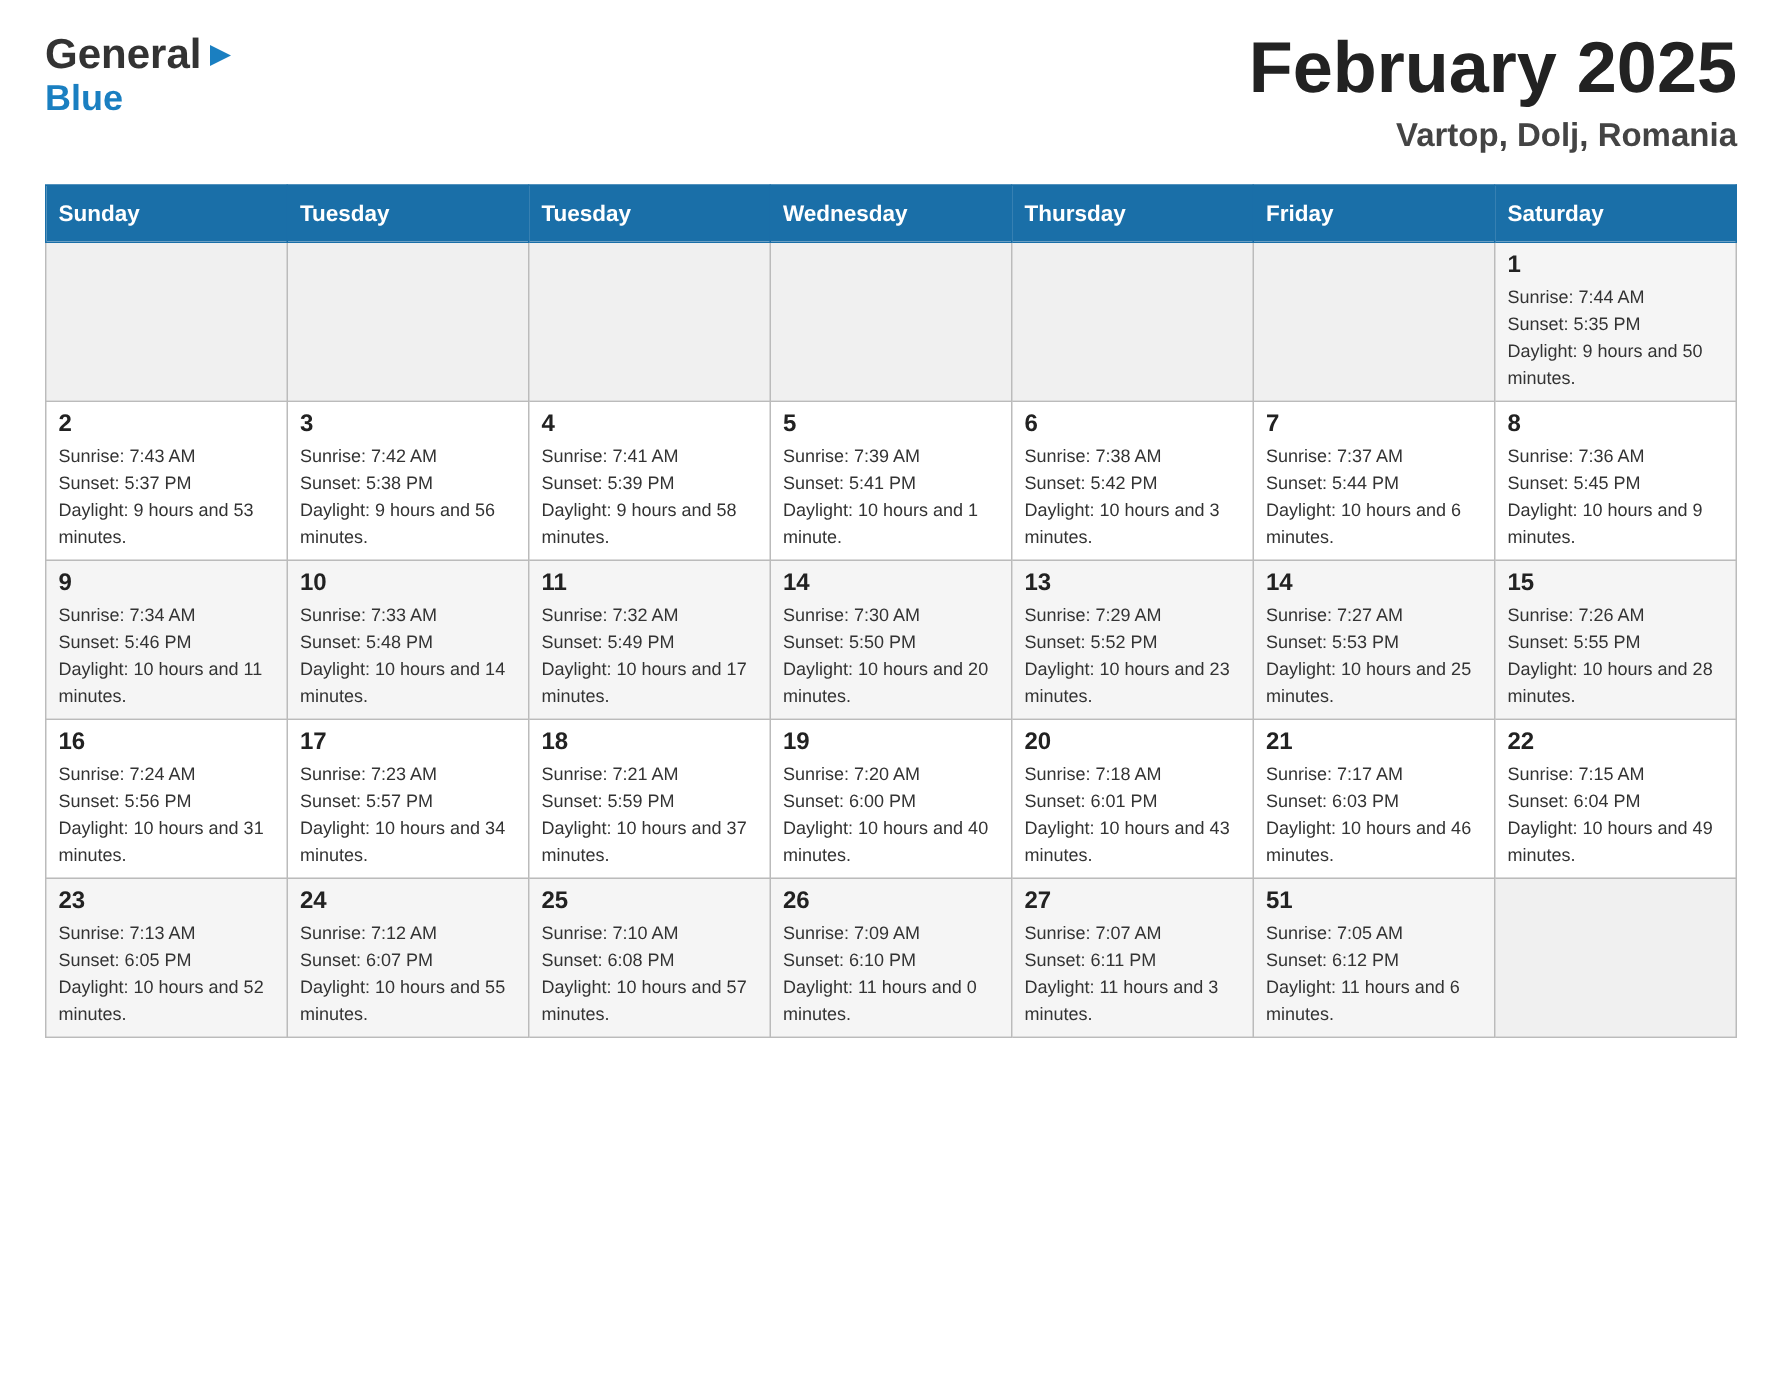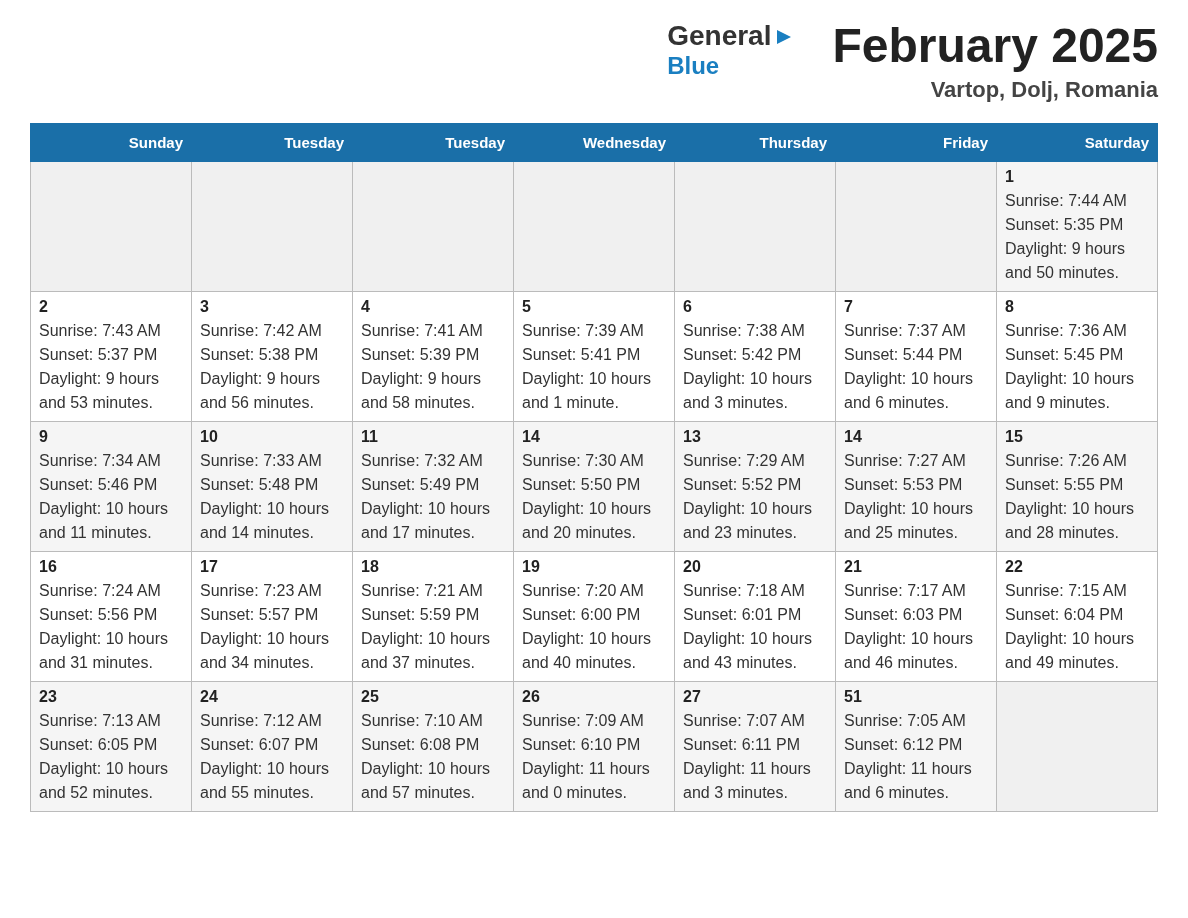--- a/index.html
+++ b/index.html
@@ -5,21 +5,21 @@
     * { box-sizing: border-box; margin: 0; padding: 0; }
     body {
       font-family: Arial, sans-serif;
       background: #fff;
       padding: 20px 30px;
       width: 1188px;
       min-height: 918px;
     }
     .header {
       display: flex;
-      justify-content: flex-end;
+      justify-content: space-between;
       align-items: flex-start;
       margin-bottom: 20px;
       gap: 37px;
     }
     .logo {
       display: flex;
       flex-direction: column;
       align-items: flex-start;
     }
     .logo-row {
@@ -45,21 +45,21 @@
       width: 100%;
       border-collapse: collapse;
       border: 1px solid #aaa;
     }
     .calendar th {
       background-color: #1a6fa8;
       color: #fff;
       font-size: 15px;
       font-weight: bold;
       padding: 10px 8px;
-      text-align: right;
+      text-align: left;
       border: 1px solid #1a6fa8;
     }
     .calendar td {
       vertical-align: top;
       border: 1px solid #bbb;
       padding: 6px 8px;
       width: calc(100% / 7);
       min-height: 110px;
       font-size: 12.5px;
       color: #222;
@@ -72,21 +72,21 @@
       background: #fff;
     }
     .day-number {
       font-size: 16px;
       font-weight: bold;
       display: block;
       margin-bottom: 3px;
       color: #222;
     }
     .day-info {
-      font-size: 16px;
+      font-size: 12px;
       color: #333;
       line-height: 1.5;
     }
     .empty-cell {
       background: #f0f0f0 !important;
     }
   </style>
 </head>
 <body>
 

